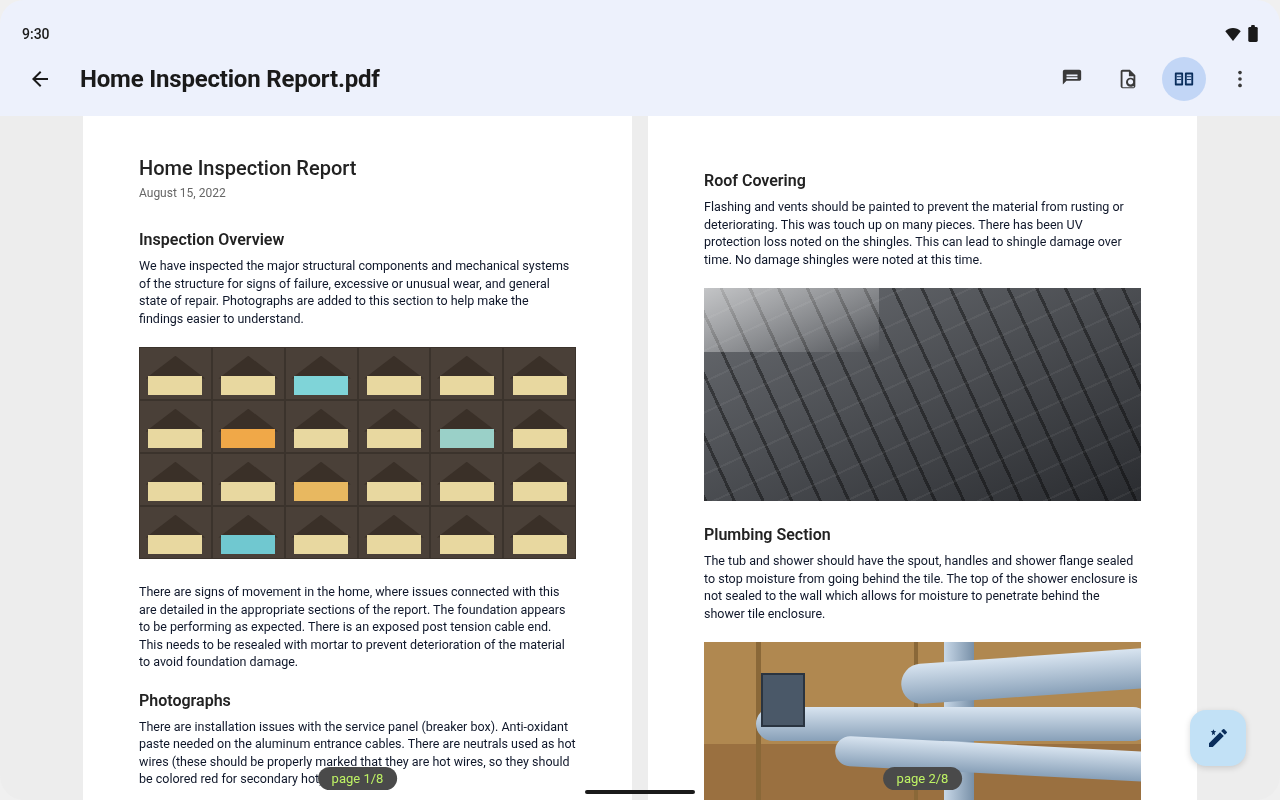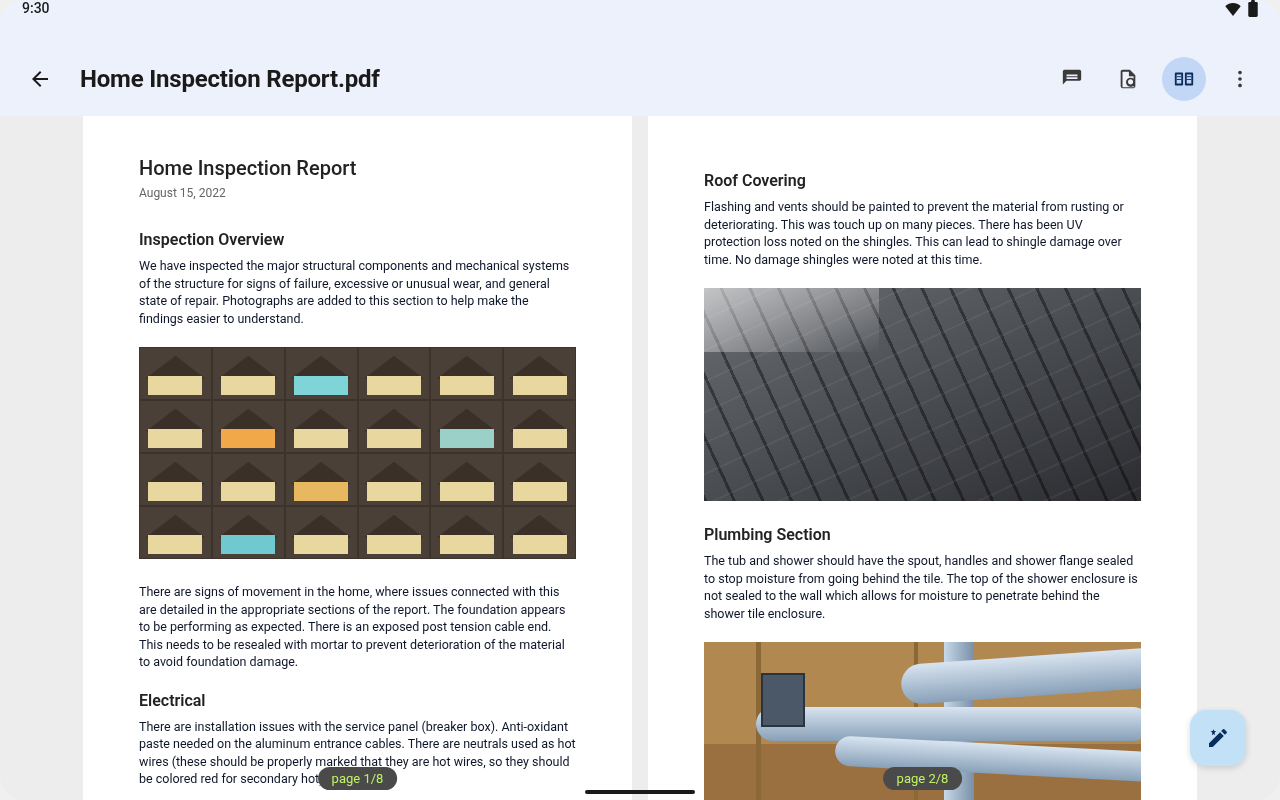--- a/index.html
+++ b/index.html
@@ -3,21 +3,21 @@
 <meta charset="utf-8">
 <style>
   * { box-sizing: border-box; margin: 0; padding: 0; }
   html, body { width: 1280px; height: 800px; overflow: hidden; font-family: Roboto, "Helvetica Neue", Arial, sans-serif; }
   body { background: #f0f0f0; border-radius: 24px; }
 
   .status-bar {
     height: 42px;
     background: #edf1fc;
     display: flex;
-    align-items: flex-start;
+    align-items: flex-end;
     justify-content: space-between;
     padding: 0 22px;
     font-size: 14px;
     font-weight: 500;
     color: #1a1a1a;
   }
   .status-right { display: flex; align-items: center; gap: 6px; }
 
   .app-bar {
     height: 74px;
@@ -234,21 +234,21 @@
         <div class="h"></div>
           <div class="h"></div>
           <div class="h"></div>
           <div class="h"></div>
           <div class="h"></div>
           <div class="h"></div>
       </div>
 
       <div class="section-p">There are signs of movement in the home, where issues connected with this are detailed in the appropriate sections of the report. The foundation appears to be performing as expected. There is an exposed post tension cable end. This needs to be resealed with mortar to prevent deterioration of the material to avoid foundation damage.</div>
 
-      <div class="section-h">Electrical</div>
+      <div class="section-h">Photographs</div>
       <div class="section-p" style="margin-bottom:0">There are installation issues with the service panel (breaker box). Anti-oxidant paste needed on the aluminum entrance cables. There are neutrals used as hot wires (these should be properly marked that they are hot wires, so they should be colored red for secondary hot).</div>
     </div>
     <div class="page-badge">page 1/8</div>
   </div>
 
   <div class="page right">
     <div class="page-inner">
       <div class="section-h">Roof Covering</div>
       <div class="section-p">Flashing and vents should be painted to prevent the material from rusting or deteriorating. This was touch up on many pieces. There has been UV protection loss noted on the shingles. This can lead to shingle damage over time. No damage shingles were noted at this time.</div>
 

